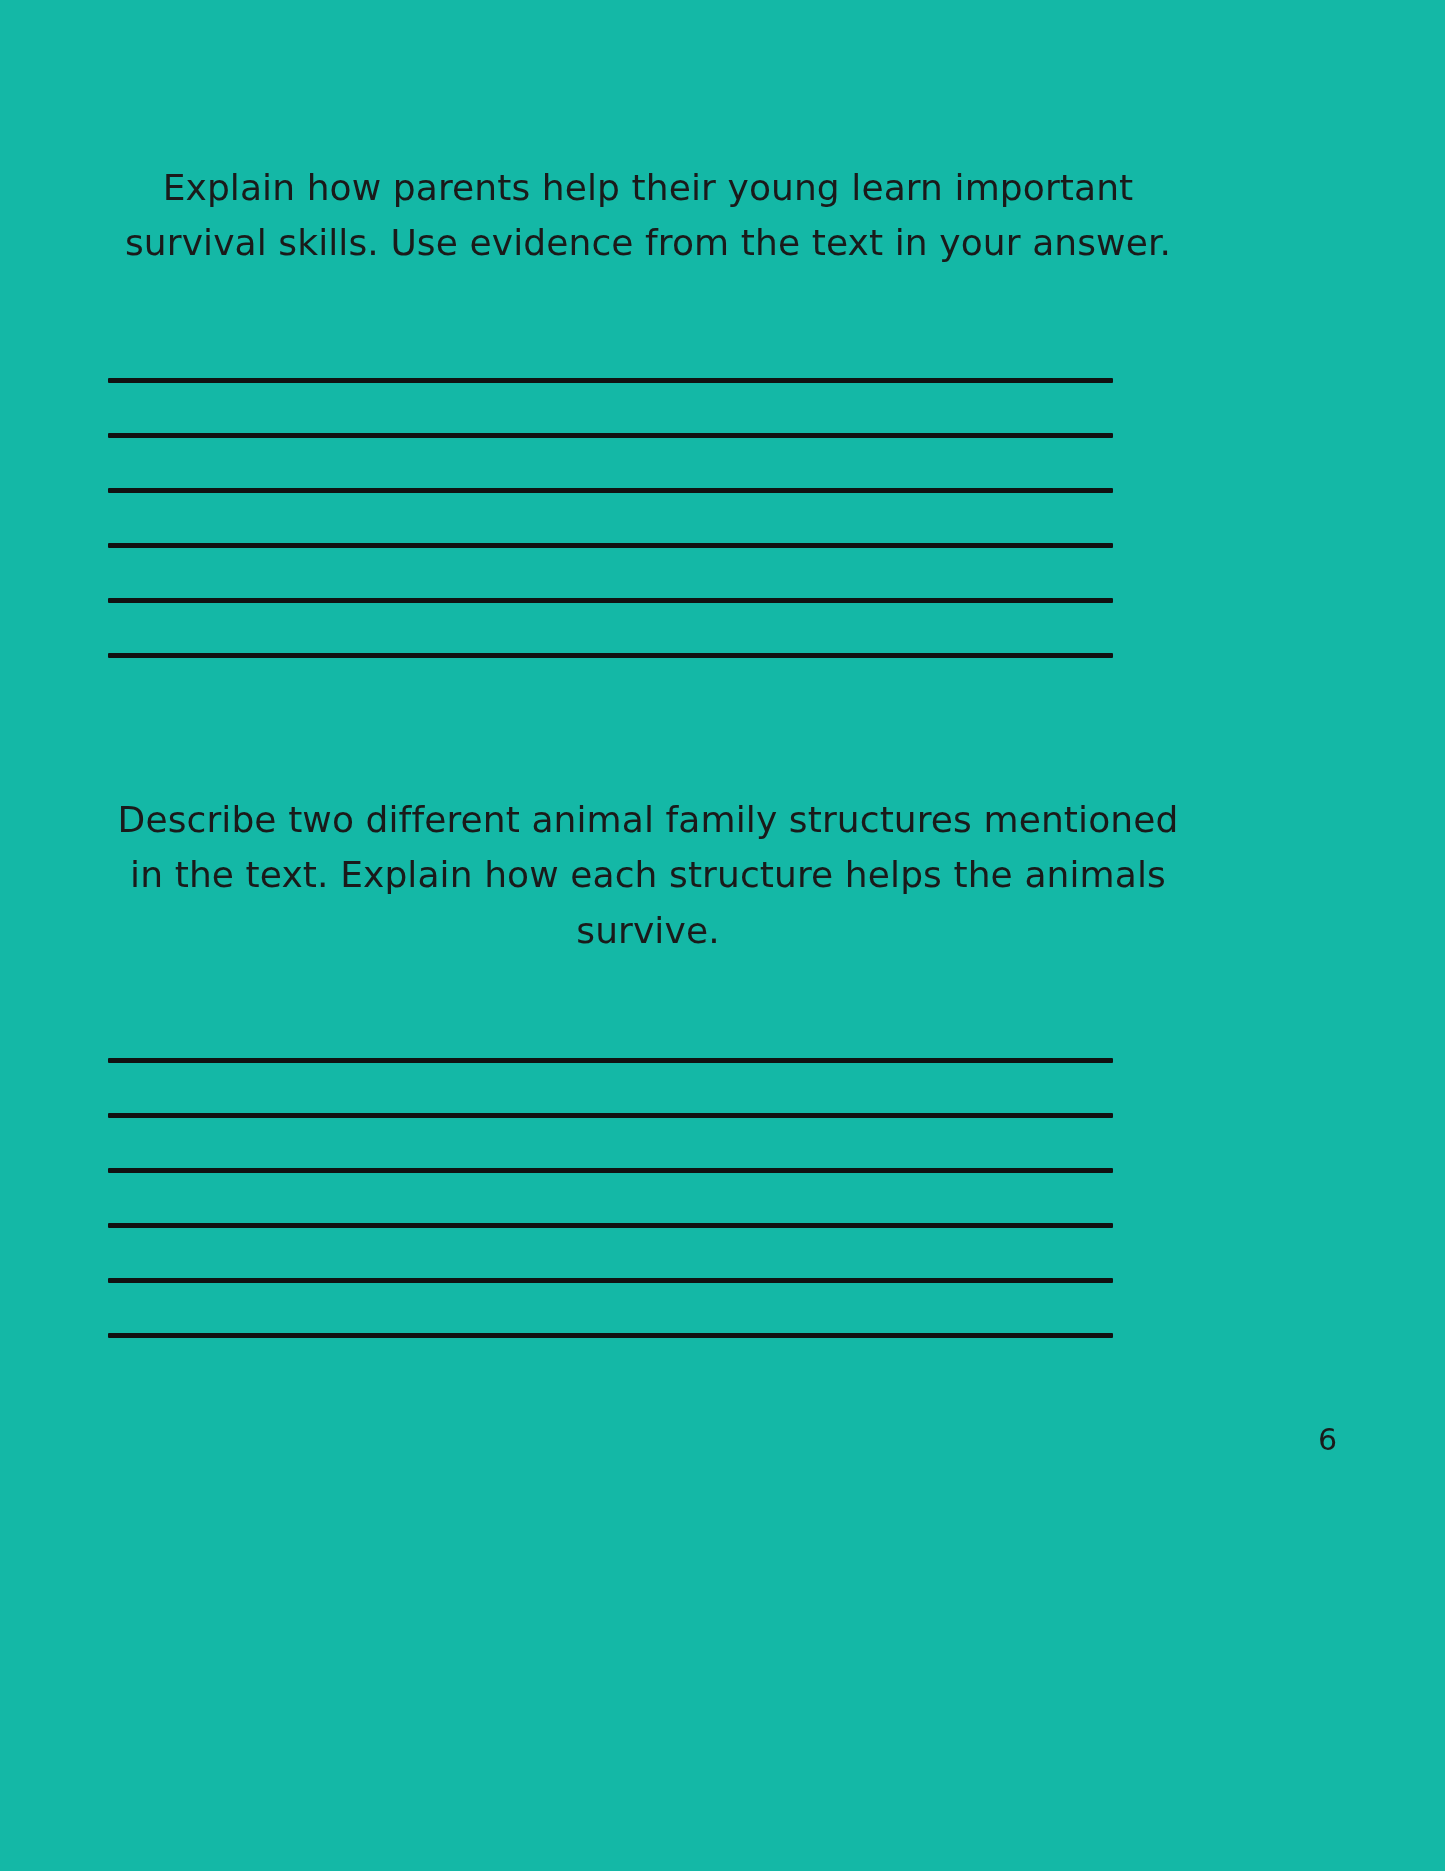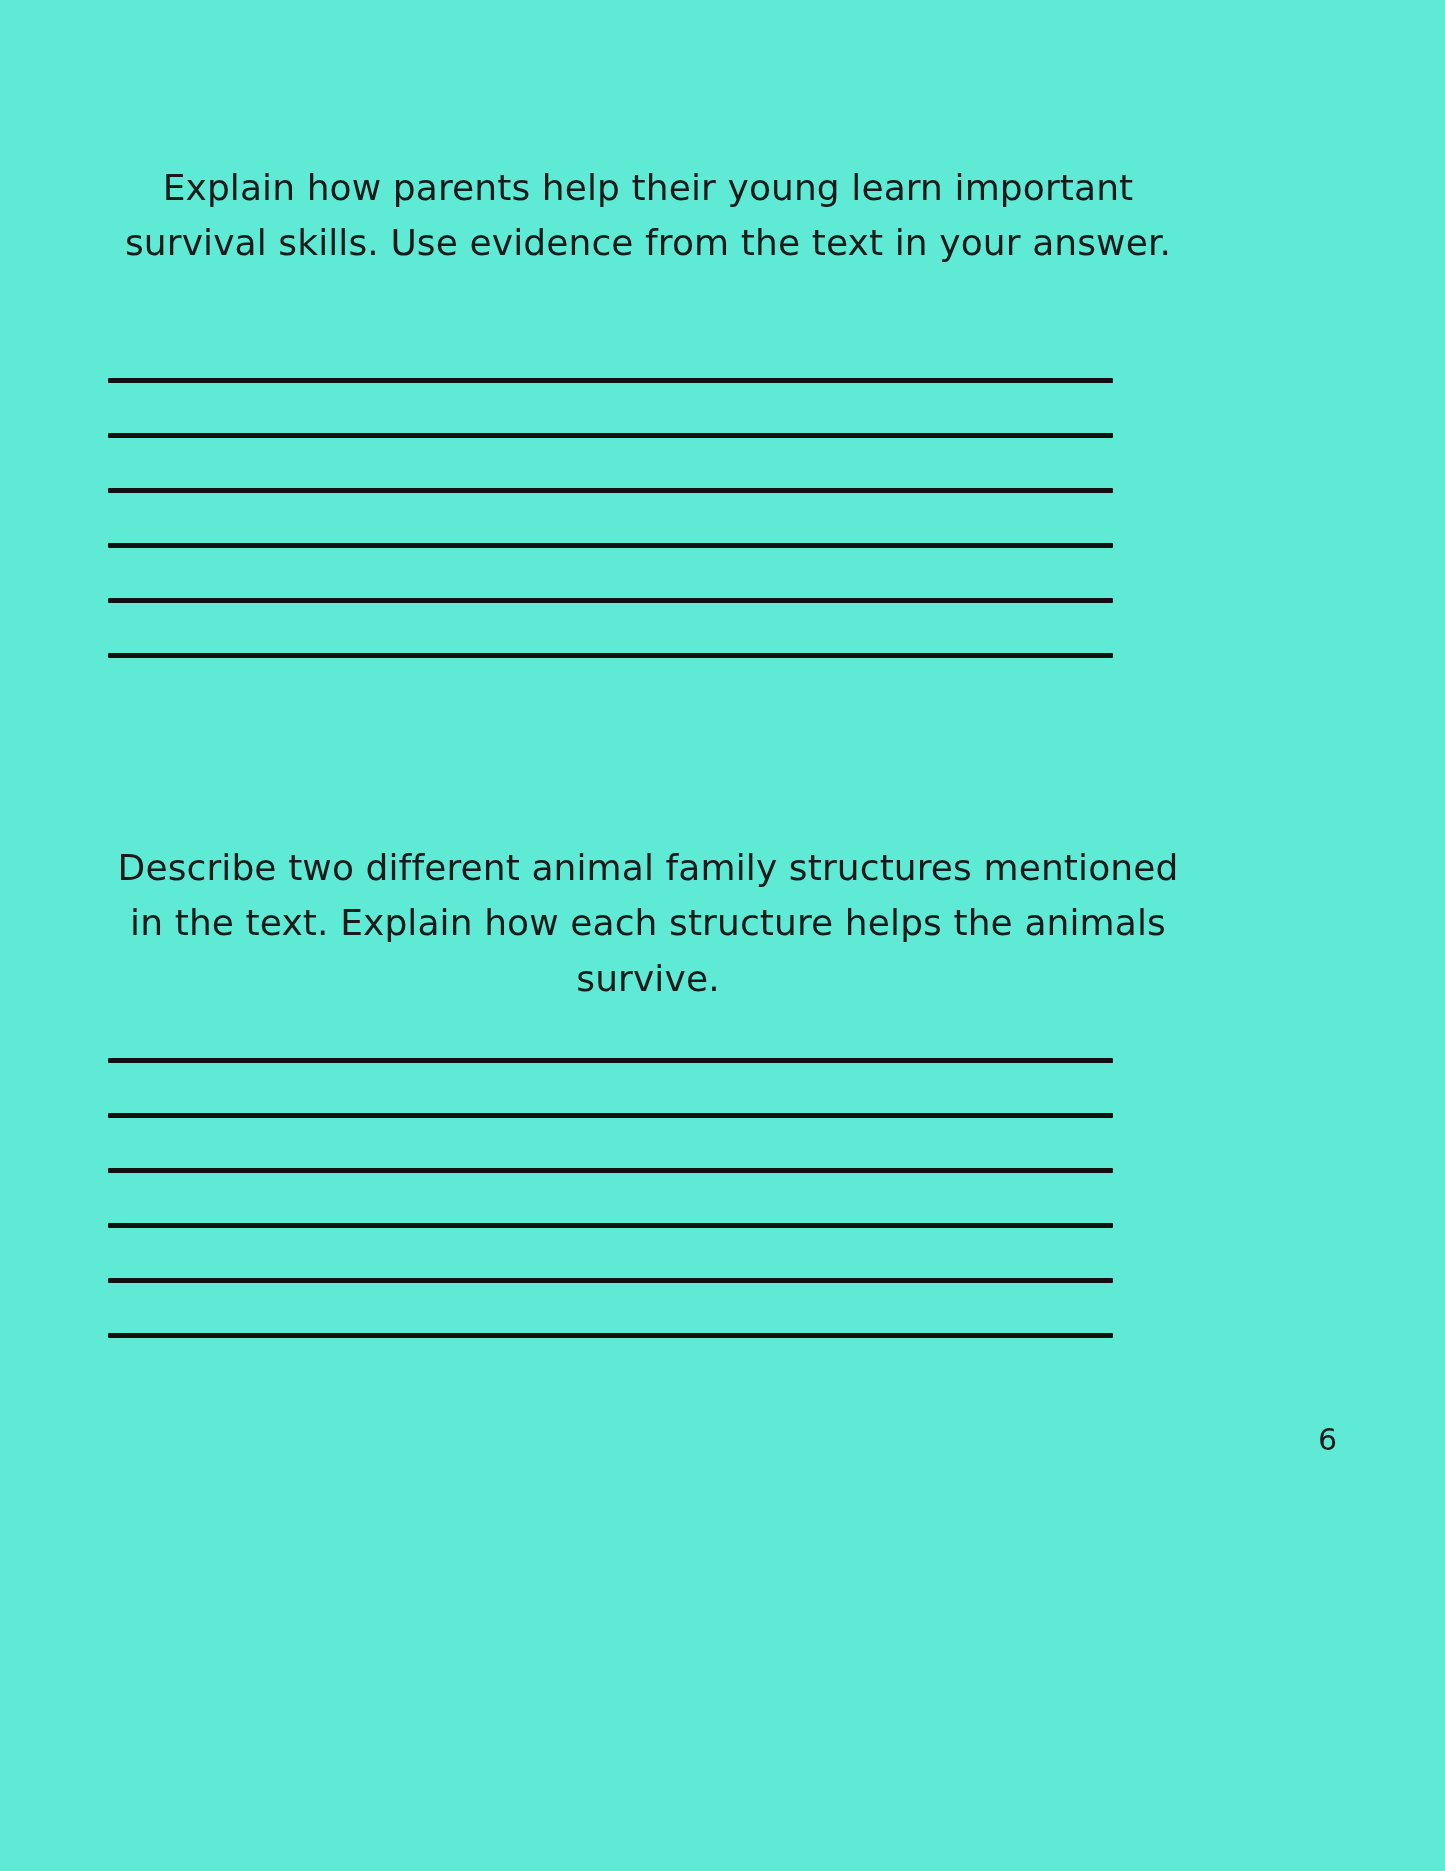--- a/index.html
+++ b/index.html
@@ -13,33 +13,33 @@
     font-family: "DejaVu Sans", "Liberation Sans", sans-serif;
     color: #111111;
     position: relative;
     overflow: hidden;
   }
 
   .page {
     position: relative;
     width: 1445px;
     height: 1871px;
-    background: #5eead4;
+    background: #14b8a6;
     box-sizing: border-box;
   }
 
   
   .question-block {
     position: absolute;
     left: 108px;
     width: 1080px;
   }
 
   #question-block-1 { top: 160px; }
-  #question-block-2 { top: 840px; }
+  #question-block-2 { top: 792px; }
 
   .question-prompt {
     font-size: 36px;
     line-height: 1.54;
     text-align: center;
     color: #1a1a1a;
     font-weight: 400;
     letter-spacing: 0.1px;
     margin: 0;
     padding: 0 8px;

